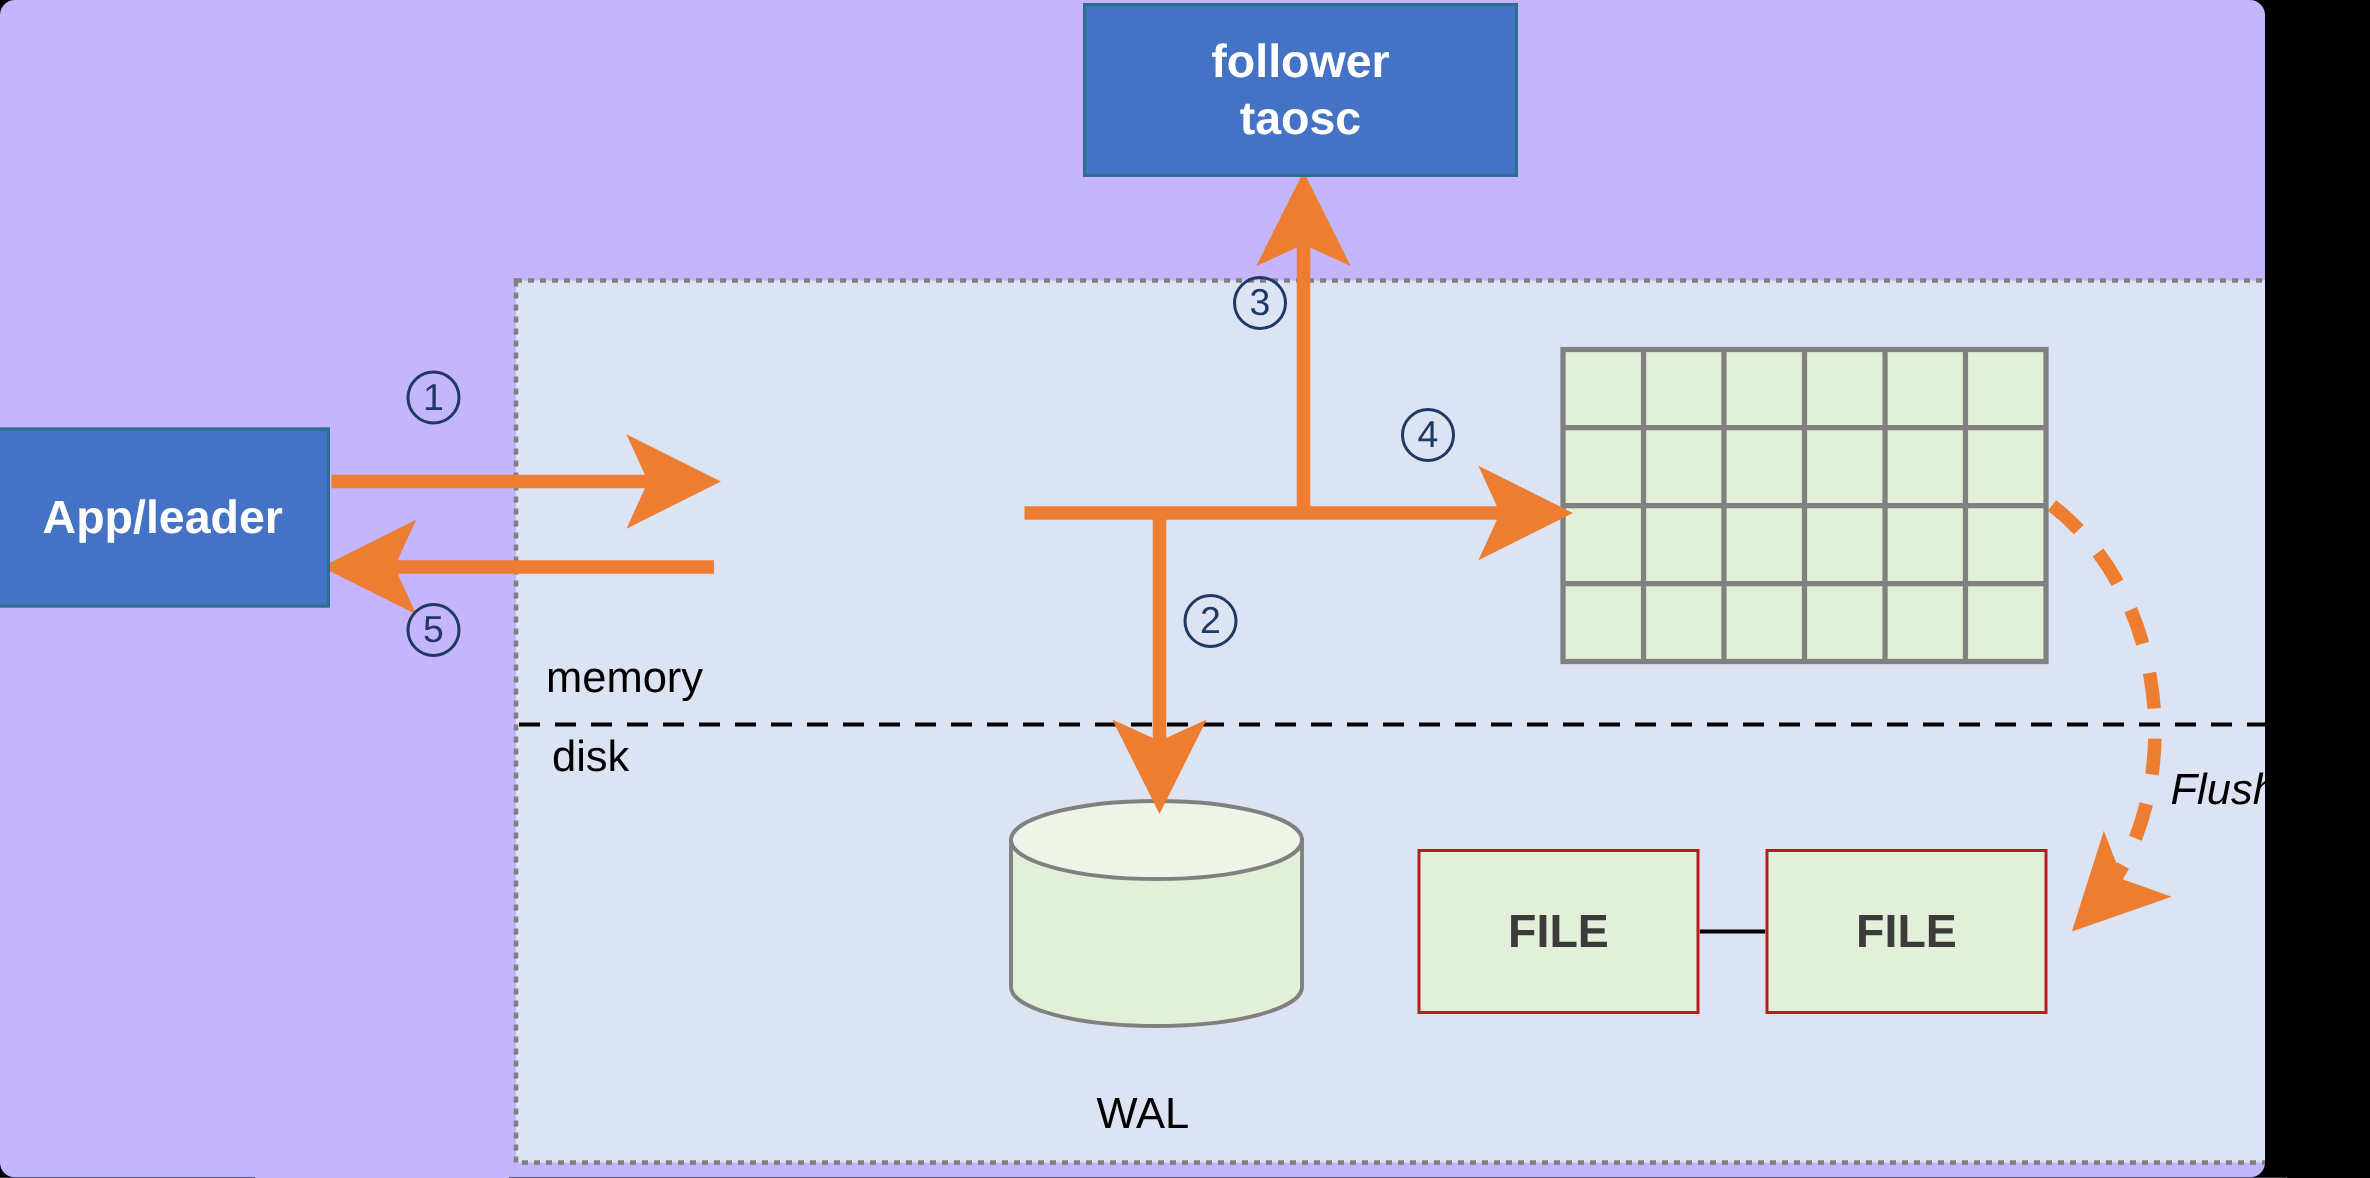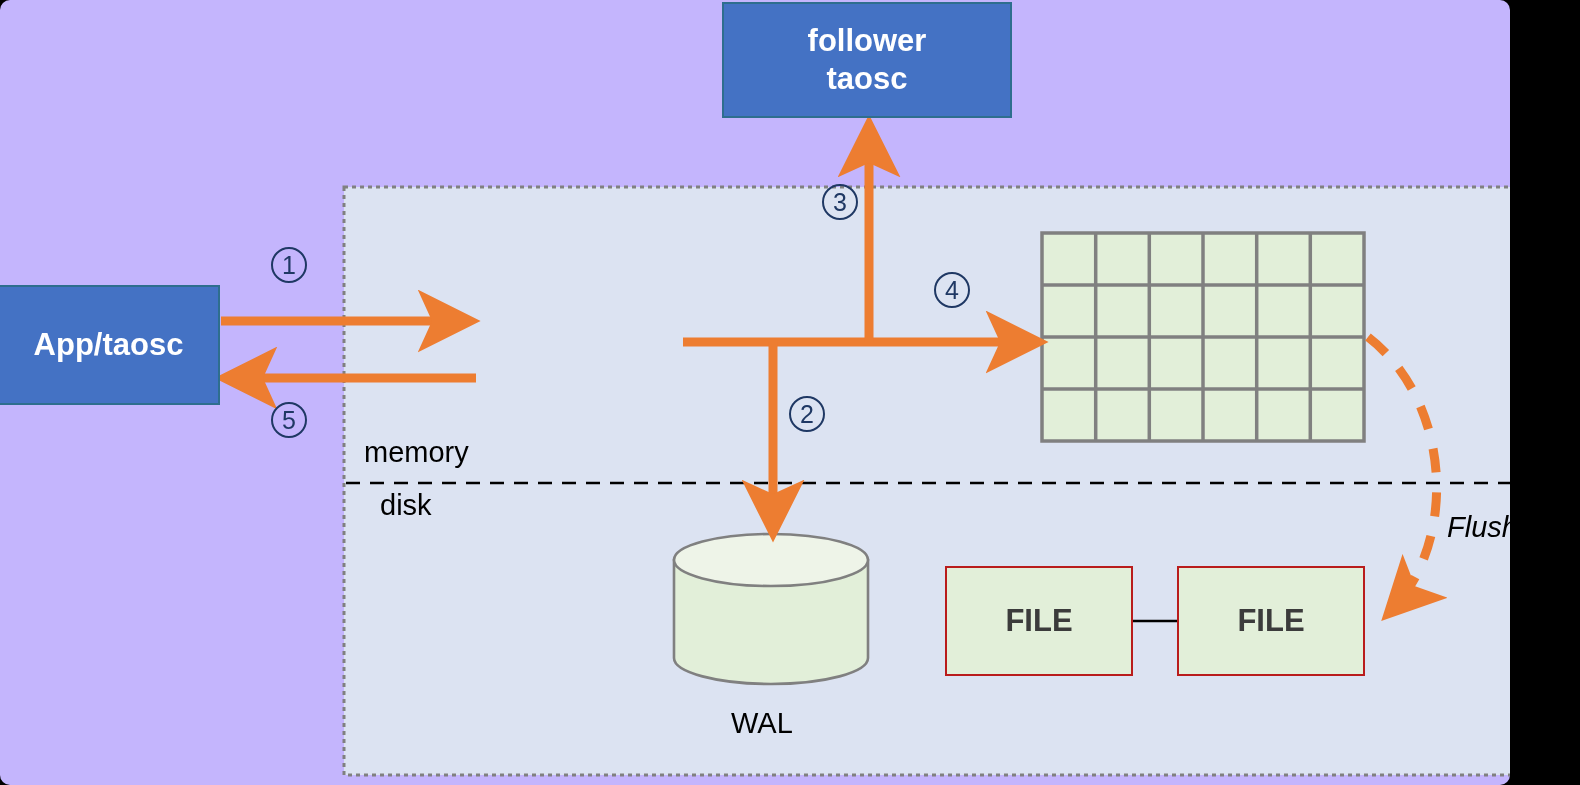--- a/index.html
+++ b/index.html
@@ -78,22 +78,22 @@
     width: 188px; height: 110px;
     font-size: 31px;
   }
   .plain-label {
     position: absolute;
     color: #000000;
     font-size: 29px;
     white-space: nowrap;
   }
   #memory-label { left: 364px; top: 436px; }
-  #disk-label   { left: 380px; top: 489px; }
-  #wal-label    { left: 731px; top: 707px; }
+  #disk-label   { left: 368px; top: 489px; }
+  #wal-label    { left: 731px; top: 727px; }
   #flush-label  { left: 1447px; top: 511px; font-style: italic; }
   #leader-label { left: 1327px; top: 707px; }
   .step-badge {
     position: absolute;
     width: 36px; height: 36px;
     border: 2.5px solid #1F3864;
     border-radius: 50%;
     color: #1F3864;
     font-size: 25px;
     display: flex;
@@ -159,21 +159,21 @@
   </svg>
 
   <div class="node-box blue-box" id="follower-vnode">
     <div>
       <div>follower</div>
       <div>taosc</div>
     </div>
   </div>
 
   <div class="node-box blue-box" id="app-taosc">
-    <span>App/taosc</span>
+    <span>App/leader</span>
   </div>
 
 
   <div class="node-box green-box" id="file-a">
     <span>FILE</span>
   </div>
   <div class="node-box green-box" id="file-b">
     <span>FILE</span>
   </div>
 

